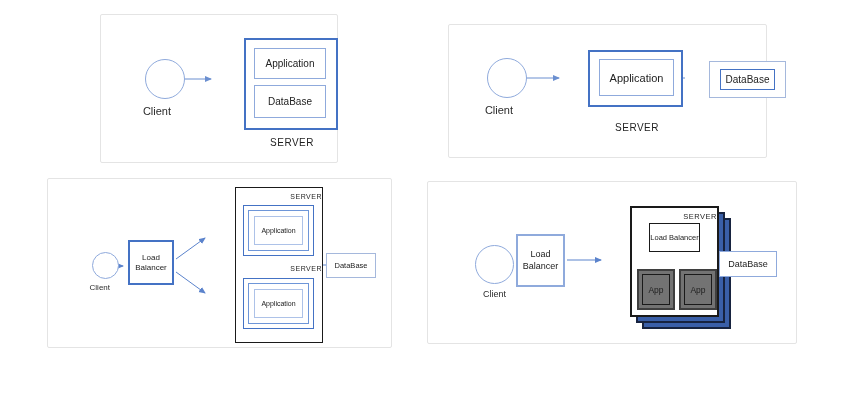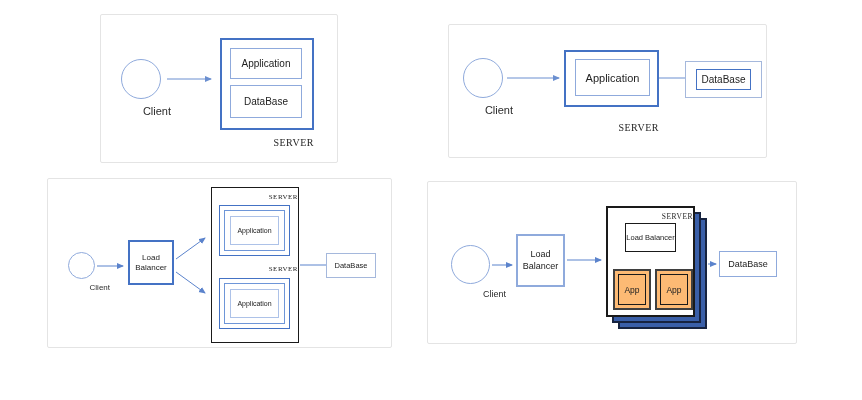--- a/index.html
+++ b/index.html
@@ -18,39 +18,39 @@
 
   
   .card{position:absolute;background:#fff;border:1px solid #e4e4e4;border-radius:2px;}
   .card::after{
     content:"";position:absolute;left:1.5%;bottom:1px;width:97%;height:10px;
     border-radius:100% / 9px;
     box-shadow:0 5px 5px rgba(40,40,40,0.55);
     z-index:-1;
   }
 
-  .abs{position:absolute;}
+  .abs{position:absolute;margin-left:24px;}
   .node{position:absolute;display:flex;align-items:center;justify-content:center;text-align:center;background:#fff;}
   .circle{border-radius:50%;border:1px solid var(--light-blue);background:#fff;}
   .lbl{position:absolute;text-align:right;color:#2b2b2b;}
   svg.wires{position:absolute;left:0;top:0;pointer-events:none;}
 
   
   .f11{font-size:11px;}
   .f10{font-size:10px;}
-  .server-title{letter-spacing:0.5px;color:#1f1f1f;font-family:Liberation Serif, serif;}
+  .server-title{letter-spacing:0.5px;color:#1f1f1f;}
 
   
   .ring-outer{position:absolute;border:1.5px solid var(--accent-blue);background:#fff;}
   .ring-mid{position:absolute;left:4px;top:4px;right:4px;bottom:4px;border:1px solid var(--mid-blue);background:#fff;}
   .ring-inner{position:absolute;left:5px;top:5px;right:5px;bottom:5px;border:1px solid var(--pale-blue);background:#fff;
               display:flex;align-items:center;justify-content:center;font-size:7px;}
 
   
-  .app-outer{position:absolute;border:2px solid #3f3f3f;background:#fdba74;}
+  .app-outer{position:absolute;border:2px solid #3f3f3f;background:#737373;}
   .app-inner{position:absolute;left:3px;top:3px;right:3px;bottom:3px;border:1px solid var(--outline-black);
              display:flex;align-items:center;justify-content:center;font-size:8.5px;}
 </style>
 </head>
 <body>
 
 <div class="stage">
 
   <div class="card" style="left:100px;top:14px;width:238px;height:149px;">
     <svg class="wires" width="238" height="149">

